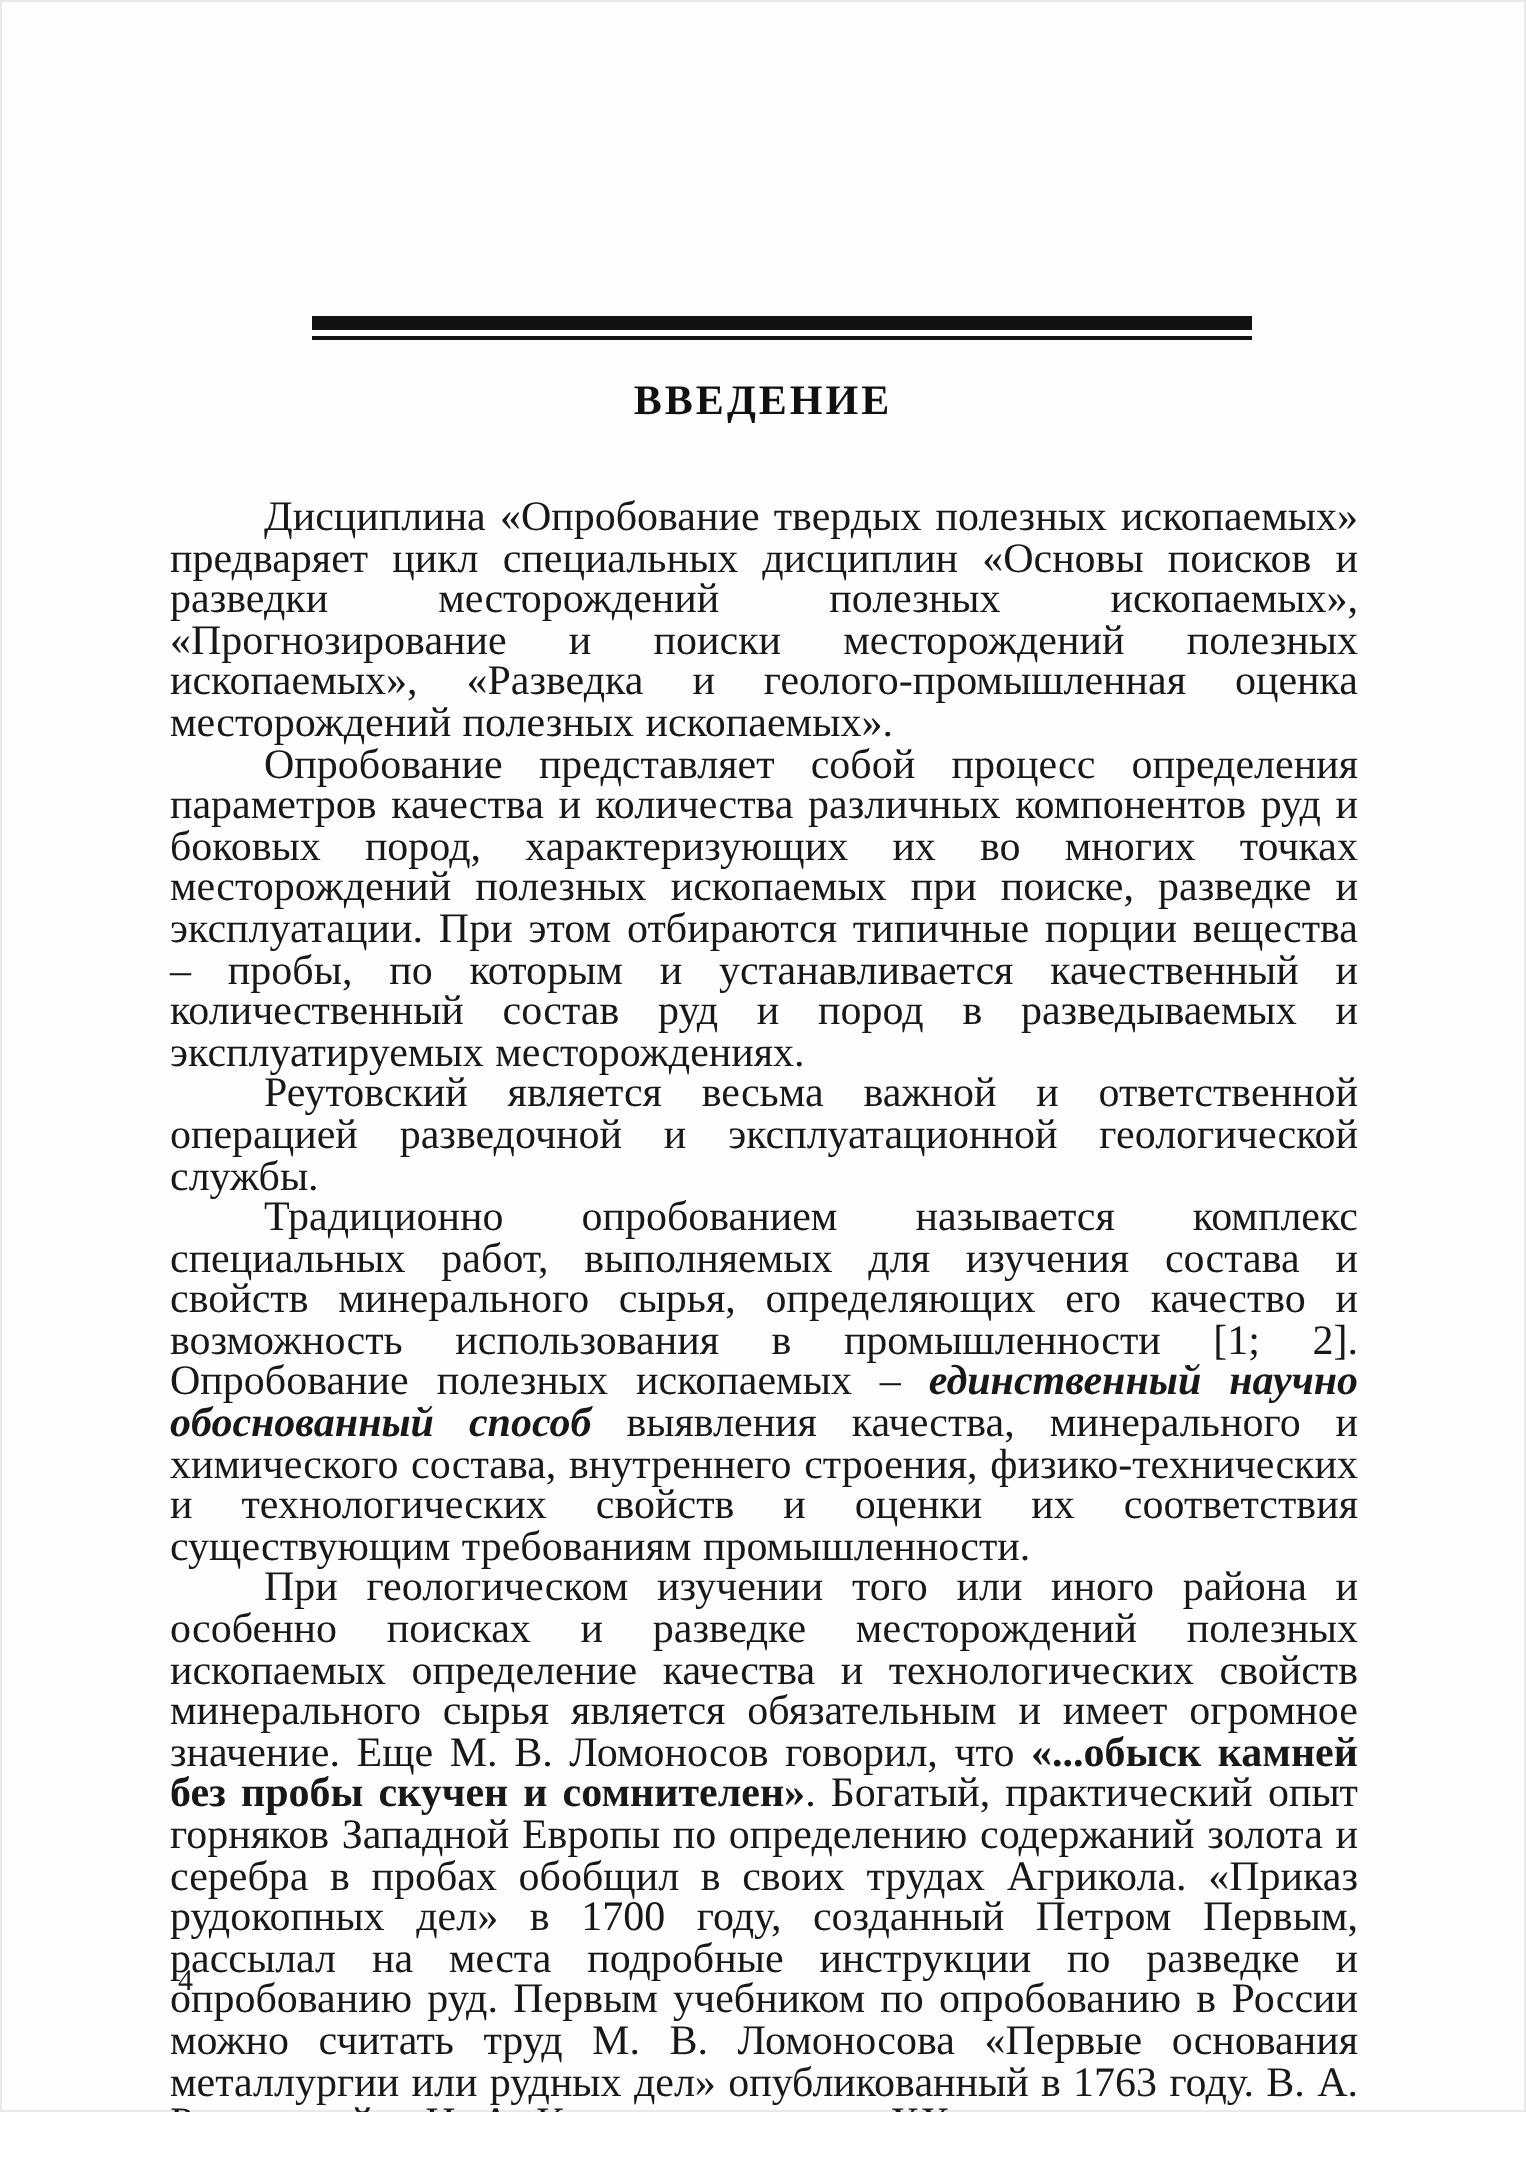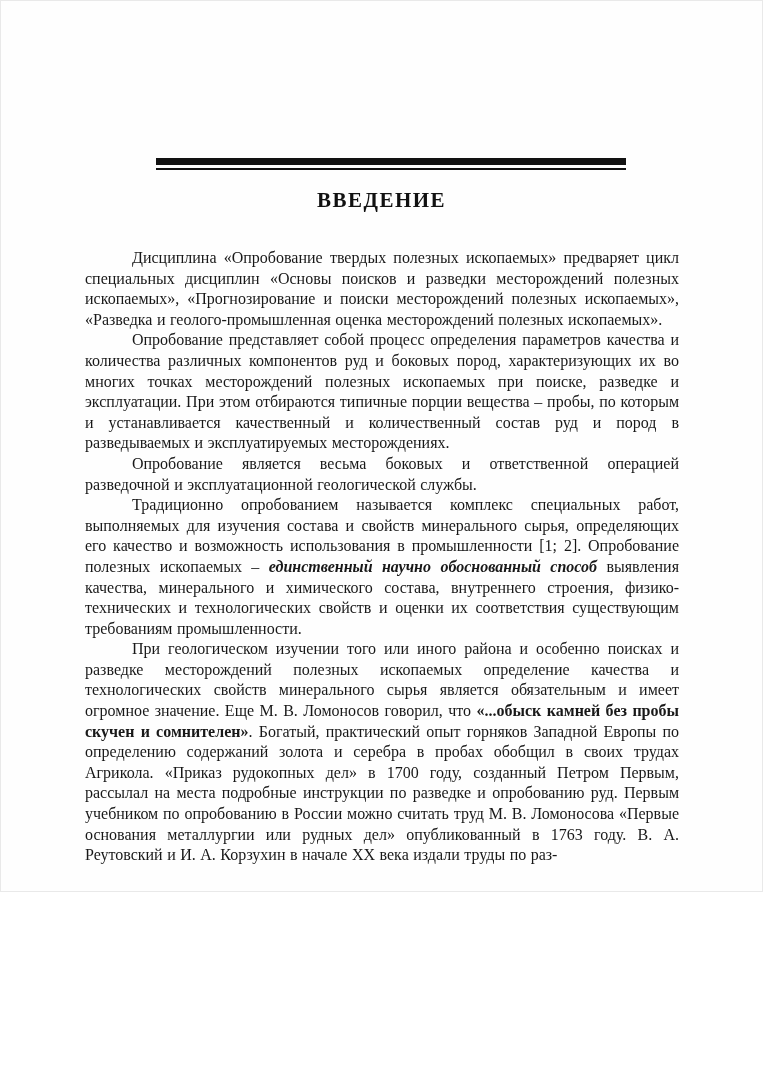--- a/index.html
+++ b/index.html
@@ -3,21 +3,21 @@
 <meta charset="utf-8">
 <style>
   html, body {
     margin: 0;
     padding: 0;
     background: #ffffff;
   }
   .sheet {
     position: relative;
     width: 763px;
-    height: 892px;
+    height: 1056px;
     background: #fefefe;
     box-shadow: inset 0 0 0 1px #e9e9e9;
     overflow: hidden;
     font-family: "Liberation Serif", "DejaVu Serif", serif;
     color: #181818;
     box-sizing: border-box;
   }
   .heading-rule {
     position: absolute;
     top: 158px;
@@ -48,21 +48,21 @@
   .body-text {
     position: absolute;
     top: 248px;
     left: 85px;
     width: 594px;
   }
   .body-text p.para {
     margin: 0;
     text-align: justify;
     text-indent: 47px;
-    font-size: 16px;
+    font-size: 21px;
     line-height: 20.6px;
     word-spacing: 0.5px;
   }
   .body-text p.para span.normal { font-style: normal; font-weight: normal; }
   .body-text p.para span.italic { font-style: italic; font-weight: bold; }
   .body-text p.para span.bold   { font-weight: bold; }
   .page-number {
     position: absolute;
     top: 983px;
     left: 89px;
@@ -78,20 +78,20 @@
   <div class="heading-rule">
     <div class="rule-thick"></div>
     <div class="rule-thin"></div>
   </div>
 
   <h1 class="doc-title">ВВЕДЕНИЕ</h1>
 
   <div class="body-text" id="paragraphs">
       <p class="para"><span class="normal">Дисциплина «Опробование твердых полезных ископаемых» предваряет цикл специальных дисциплин «Основы поисков и разведки месторождений полезных ископаемых», «Прогнозирование и поиски месторождений полезных ископаемых», «Разведка и геолого-промышленная оценка месторождений полезных ископаемых».</span></p>
       <p class="para"><span class="normal">Опробование представляет собой процесс определения параметров качества и количества различных компонентов руд и боковых пород, характеризующих их во многих точках месторождений полезных ископаемых при поиске, разведке и эксплуатации. При этом отбираются типичные порции вещества – пробы, по которым и устанавливается качественный и количественный состав руд и пород в разведываемых и эксплуатируемых месторождениях.</span></p>
-      <p class="para"><span class="normal">Опробование является весьма боковых и ответственной операцией разведочной и эксплуатационной геологической службы.</span></p>
+      <p class="para"><span class="normal">Реутовский является весьма важной и ответственной операцией разведочной и эксплуатационной геологической службы.</span></p>
       <p class="para"><span class="normal">Традиционно опробованием называется комплекс специальных работ, выполняемых для изучения состава и свойств минерального сырья, определяющих его качество и возможность использования в промышленности [1; 2]. Опробование полезных ископаемых – </span><span class="italic">единственный научно обоснованный способ</span><span class="normal"> выявления качества, минерального и химического состава, внутреннего строения, физико-технических и технологических свойств и оценки их соответствия существующим требованиям промышленности.</span></p>
       <p class="para"><span class="normal">При геологическом изучении того или иного района и особенно поисках и разведке месторождений полезных ископаемых определение качества и технологических свойств минерального сырья является обязательным и имеет огромное значение. Еще М. В. Ломоносов говорил, что </span><span class="bold">«...обыск камней без пробы скучен и сомнителен»</span><span class="normal">. Богатый, практический опыт горняков Западной Европы по определению содержаний золота и серебра в пробах обобщил в своих трудах Агрикола. «Приказ рудокопных дел» в 1700 году, созданный Петром Первым, рассылал на места подробные инструкции по разведке и опробованию руд. Первым учебником по опробованию в России можно считать труд М. В. Ломоносова «Первые основания металлургии или рудных дел» опубликованный в 1763 году. В. А. Реутовский и И. А. Корзухин в начале XX века издали труды по раз-</span></p>
     </div>
 
   <div class="page-number">4</div>
 
 </div>
 
 </body></html>

